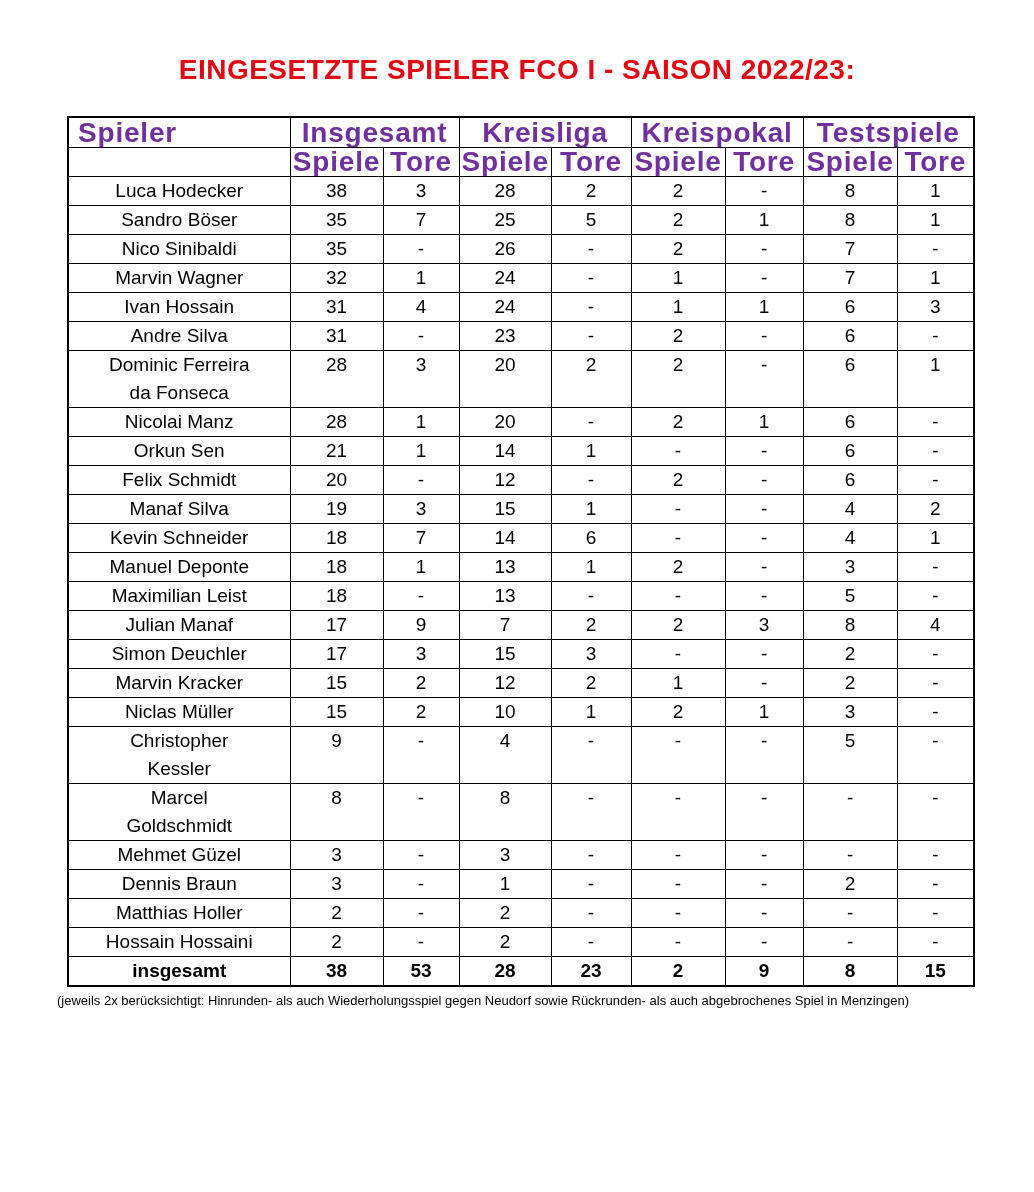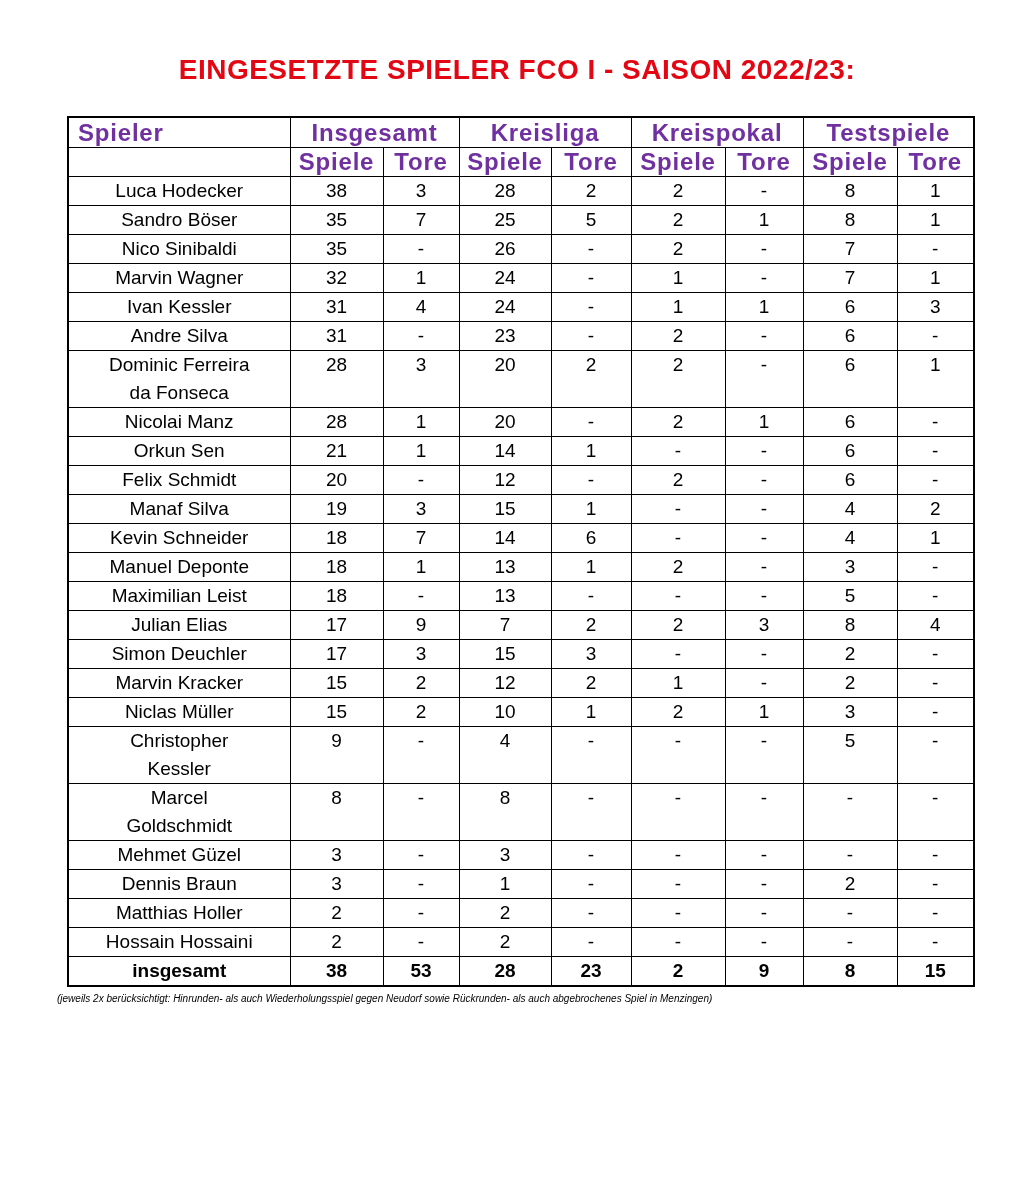--- a/index.html
+++ b/index.html
@@ -40,46 +40,45 @@
     vertical-align: top;
     font-size: 19px;
     line-height: 28px;
     padding: 0 2px;
     overflow: hidden;
   }
   
   tr.group-row td, tr.sub-row td {
     color: var(--purple);
     font-weight: bold;
-    font-size: 24px;
+    font-size: 28px;
     text-align: center;
     letter-spacing: 0.8px;
     line-height: 29px;
   }
   tr.group-row td.name-col {
     text-align: left;
     padding-left: 9px;
   }
   tr.sub-row td { line-height: 28px; margin-top: 11px; }
   
   td.name-cell {
     text-align: center;
     padding-left: 9px;
     white-space: pre-line;
   }
   td.num-cell { text-align: center; }
   tr.total-row td { font-weight: bold; }
   .footnote {
     margin: 5px 0 0 57px;
     width: 925px;
-    font-size: 10px;
+    font-size: 13px;
     line-height: 1.4;
     white-space: pre-line;
     color: #000;
-    font-style: italic;
   }
 </style>
 </head>
 <body>
 
 <div class="page">
 
   <h1 class="title">EINGESETZTE SPIELER FCO I - SAISON 2022/23:</h1>
 
   <table class="players">
@@ -153,21 +152,21 @@
           <td class="num-cell">32</td>
           <td class="num-cell">1</td>
           <td class="num-cell">24</td>
           <td class="num-cell">-</td>
           <td class="num-cell">1</td>
           <td class="num-cell">-</td>
           <td class="num-cell">7</td>
           <td class="num-cell">1</td>
         </tr>
         <tr>
-          <td class="name-cell">Ivan Kessler</td>
+          <td class="name-cell">Ivan Hossain</td>
           <td class="num-cell">31</td>
           <td class="num-cell">4</td>
           <td class="num-cell">24</td>
           <td class="num-cell">-</td>
           <td class="num-cell">1</td>
           <td class="num-cell">1</td>
           <td class="num-cell">6</td>
           <td class="num-cell">3</td>
         </tr>
         <tr>
@@ -264,21 +263,21 @@
           <td class="num-cell">18</td>
           <td class="num-cell">-</td>
           <td class="num-cell">13</td>
           <td class="num-cell">-</td>
           <td class="num-cell">-</td>
           <td class="num-cell">-</td>
           <td class="num-cell">5</td>
           <td class="num-cell">-</td>
         </tr>
         <tr>
-          <td class="name-cell">Julian Elias</td>
+          <td class="name-cell">Julian Manaf</td>
           <td class="num-cell">17</td>
           <td class="num-cell">9</td>
           <td class="num-cell">7</td>
           <td class="num-cell">2</td>
           <td class="num-cell">2</td>
           <td class="num-cell">3</td>
           <td class="num-cell">8</td>
           <td class="num-cell">4</td>
         </tr>
         <tr>

